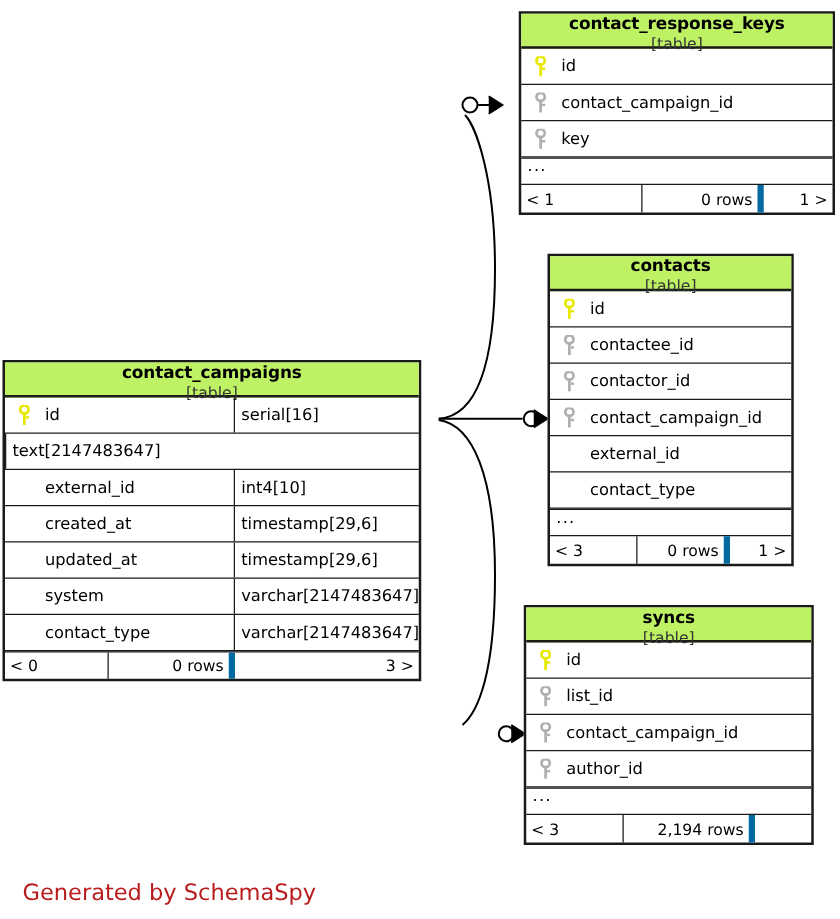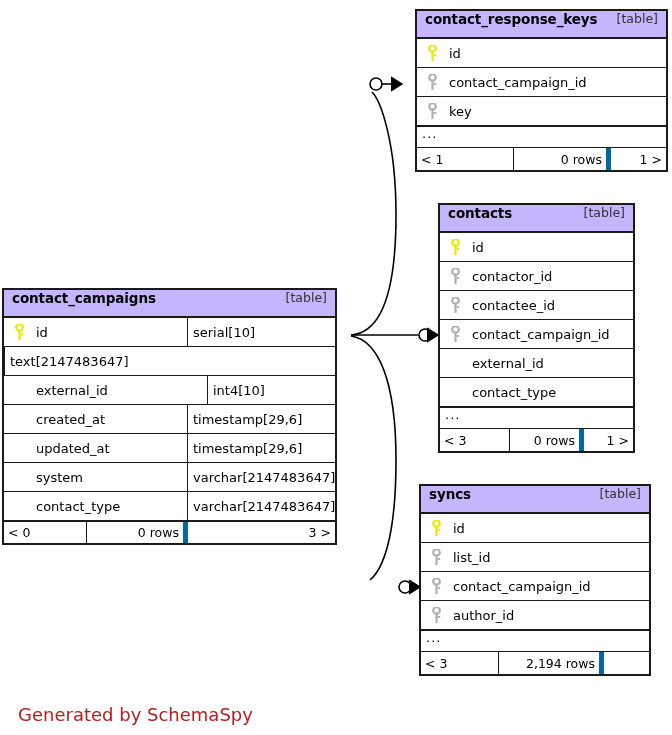--- a/index.html
+++ b/index.html
@@ -36,26 +36,28 @@
   .table-box {
     position: absolute;
     border: 2px solid #1a1a1a;
     background: #ffffff;
     box-sizing: border-box;
     z-index: 2;
   }
 
   .tbl-header {
     display: flex;
+    align-items: center;
     justify-content: space-between;
-    background: #c4b5fd;
+    background: #bef264;
     border-bottom: 2px solid #1a1a1a;
     box-sizing: border-box;
     padding: 0 8px;
     height: 28px;
+    flex-direction: column;
   }
   .tbl-title {
     font-weight: bold;
     font-size: 13.5px;
     letter-spacing: -0.1px;
     white-space: nowrap;
   }
   .tbl-kind {
     font-size: 12.5px;
     color: #333333;
@@ -262,34 +264,34 @@
 
     <div class="col-row">
       <div class="col-name">
         <span class="keyslot">
           <svg class="key-icon" width="9" height="17" viewBox="0 0 9 17">
             <circle cx="4.5" cy="3.5" r="3.3" fill="none" stroke="#b0b0b0" stroke-width="2.2"></circle>
             <rect x="3.4" y="5.5" width="2.2" height="10.5" fill="#b0b0b0"></rect>
             <rect x="5.6" y="9" width="2.6" height="1.9" fill="#b0b0b0"></rect>
           </svg>
         </span>
+        <span class="col-label">contactee_id</span>
+      </div>
+    </div>
+
+    <div class="col-row">
+      <div class="col-name">
+        <span class="keyslot">
+          <svg class="key-icon" width="9" height="17" viewBox="0 0 9 17">
+            <circle cx="4.5" cy="3.5" r="3.3" fill="none" stroke="#b0b0b0" stroke-width="2.2"></circle>
+            <rect x="3.4" y="5.5" width="2.2" height="10.5" fill="#b0b0b0"></rect>
+            <rect x="5.6" y="9" width="2.6" height="1.9" fill="#b0b0b0"></rect>
+          </svg>
+        </span>
         <span class="col-label">contactor_id</span>
-      </div>
-    </div>
-
-    <div class="col-row">
-      <div class="col-name">
-        <span class="keyslot">
-          <svg class="key-icon" width="9" height="17" viewBox="0 0 9 17">
-            <circle cx="4.5" cy="3.5" r="3.3" fill="none" stroke="#b0b0b0" stroke-width="2.2"></circle>
-            <rect x="3.4" y="5.5" width="2.2" height="10.5" fill="#b0b0b0"></rect>
-            <rect x="5.6" y="9" width="2.6" height="1.9" fill="#b0b0b0"></rect>
-          </svg>
-        </span>
-        <span class="col-label">contactee_id</span>
       </div>
     </div>
 
     <div class="col-row">
       <div class="col-name">
         <span class="keyslot">
           <svg class="key-icon" width="9" height="17" viewBox="0 0 9 17">
             <circle cx="4.5" cy="3.5" r="3.3" fill="none" stroke="#b0b0b0" stroke-width="2.2"></circle>
             <rect x="3.4" y="5.5" width="2.2" height="10.5" fill="#b0b0b0"></rect>
             <rect x="5.6" y="9" width="2.6" height="1.9" fill="#b0b0b0"></rect>
@@ -403,33 +405,33 @@
       <div class="col-name">
         <span class="keyslot">
           <svg class="key-icon" width="9" height="17" viewBox="0 0 9 17">
             <circle cx="4.5" cy="3.5" r="3.3" fill="none" stroke="#e8e800" stroke-width="2.2"></circle>
             <rect x="3.4" y="5.5" width="2.2" height="10.5" fill="#e8e800"></rect>
             <rect x="5.6" y="9" width="2.6" height="1.9" fill="#e8e800"></rect>
           </svg>
         </span>
         <span class="col-label">id</span>
       </div>
-      <div class="col-type" style="width:148px;">serial[10]</div>
+      <div class="col-type" style="width:148px;">serial[16]</div>
     </div>
 
     <div class="col-row">
       <div class="col-type" style="width:148px;">text[2147483647]</div>
     </div>
 
     <div class="col-row">
       <div class="col-name">
         <span class="keyslot"></span>
         <span class="col-label">external_id</span>
       </div>
-      <div class="col-type" style="width:128px;">int4[10]</div>
+      <div class="col-type" style="width:148px;">int4[10]</div>
     </div>
 
     <div class="col-row">
       <div class="col-name">
         <span class="keyslot"></span>
         <span class="col-label">created_at</span>
       </div>
       <div class="col-type" style="width:148px;">timestamp[29,6]</div>
     </div>
 

